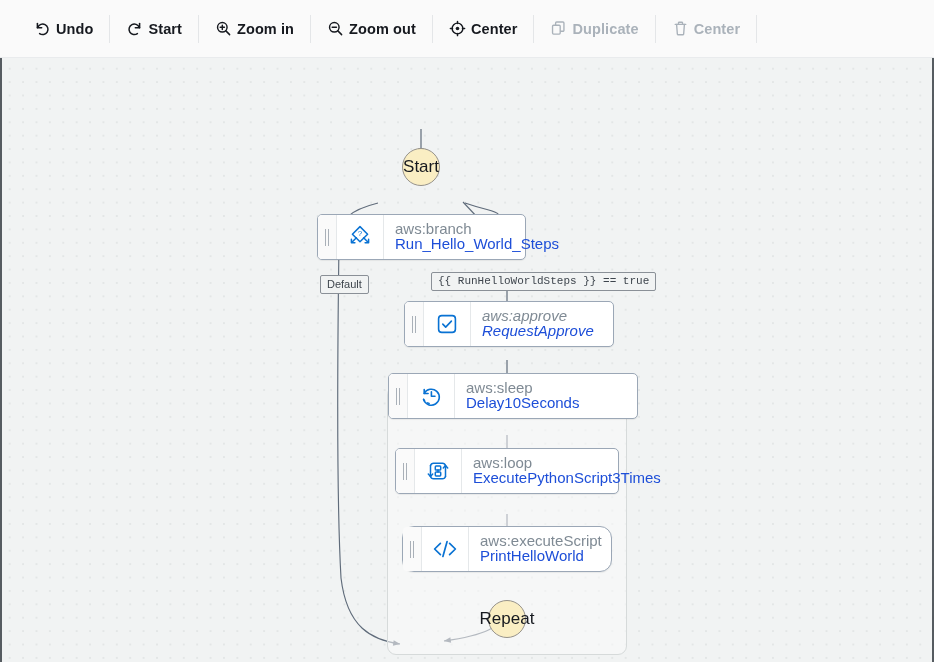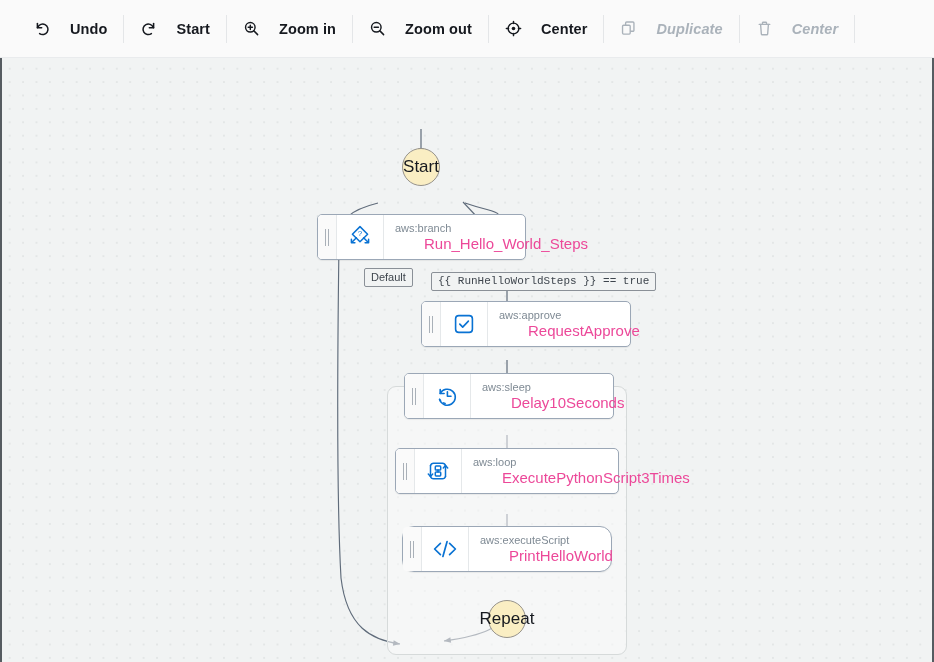--- a/index.html
+++ b/index.html
@@ -25,32 +25,32 @@
     width: 934px; height: 58px;
     background: #fafafa;
     border-bottom: 1px solid #e9ebed;
     display: flex;
     align-items: center;
     padding-left: 18px;
   }
   .tb-btn {
     display: flex;
     align-items: center;
-    gap: 19px;
+    gap: 5px;
     height: 34px;
     padding: 0 16px;
     color: #16191f;
     font-size: 14.5px;
     font-weight: bold;
     letter-spacing: 0.1px;
     cursor: pointer;
     white-space: nowrap;
     user-select: none;
   }
-  .tb-btn.disabled { color: #aab2ba; cursor: default; font-style: italic; }
+  .tb-btn.disabled { color: #aab2ba; cursor: default; }
   .tb-sep {
     width: 1px; height: 28px;
     background: #e4e6e8;
   }
   .tb-ico { width: 17px; height: 17px; display:block; flex: 0 0 17px;}
 
   
   #canvas {
     position: absolute;
     left: 0; top: 58px;
@@ -136,31 +136,30 @@
   }
   .node .ico-cell svg { display: block; }
   .node .txt {
     flex: 1;
     display: flex; flex-direction: column;
     justify-content: center;
     padding: 0 12px 0 11px;
     min-width: 0;
   }
   .node .t-type {
-    font-size: 11px;
+    font-size: 15px;
     color: #7f8a94;
     line-height: 13px;
     white-space: nowrap;
   }
   .node .t-name {
     font-size: 15px;
-    color: #ec4899;
+    color: #1d4ed8;
     line-height: 18px;
     white-space: nowrap;
-    margin-left: 29px;
   }
 
   
   .edge-label {
     position: absolute;
     background: #f1f3f3;
     border: 1px solid #8a9097;
     border-radius: 2px;
     font-size: 11px;
     color: #3e454d;
@@ -302,21 +301,21 @@
     <div class="loop-container" style="left:387px; top:328px; width:240px; height:269px;"></div>
 
     <div class="term" style="left:402px; top:90px;">
       <span>Start</span>
     </div>
 
     <div class="term" style="left:488px; top:542px;">
       <span>Repeat</span>
     </div>
 
-    <div class="edge-label" style="left:320px; top:210px;margin-left:44px;">
+    <div class="edge-label" style="left:320px; top:217px;">
       <span>Default</span>
     </div>
     <div class="edge-label" style="left:431px; top:214px;font-family:Liberation Mono, monospace;">
       <span>{{ RunHelloWorldSteps }} == true</span>
     </div>
 
     <div class="node" style="left:317px; top:156px; width:209px;">
       <div class="grip">
           <i></i>
           <i></i>
@@ -328,38 +327,38 @@
           <path d="M9.4 13.8 L4.4 18.8 M4.4 18.8 L4.4 15.3 M4.4 18.8 L7.9 18.8"></path>
           <path d="M16.6 13.8 L21.6 18.8 M21.6 18.8 L21.6 15.3 M21.6 18.8 L18.1 18.8"></path>
         </svg>
       </div>
       <div class="txt">
         <span class="t-type">aws:branch</span>
         <span class="t-name">Run_Hello_World_Steps</span>
       </div>
     </div>
 
-    <div class="node" style="left:421px; top:243px; width:210px;">
+    <div class="node" style="left:404px; top:243px; width:210px;font-style:italic;">
       <div class="grip">
           <i></i>
           <i></i>
         </div>
       <div class="ico-cell">
         <svg width="26" height="26" viewBox="0 0 26 26" fill="none" stroke="#0972d3" stroke-width="1.6" stroke-linecap="round" stroke-linejoin="round">
           <rect x="4.6" y="4.6" width="16.8" height="16.8" rx="3.2"></rect>
           <path d="M8.8 13.1 L11.7 16.1 L17.4 10.1"></path>
         </svg>
       </div>
       <div class="txt">
         <span class="t-type">aws:approve</span>
         <span class="t-name">RequestApprove</span>
       </div>
     </div>
 
-    <div class="node" style="left:404px; top:315px; width:210px;">
+    <div class="node" style="left:388px; top:315px; width:250px;">
       <div class="grip">
           <i></i>
           <i></i>
         </div>
       <div class="ico-cell">
         <svg width="26" height="26" viewBox="0 0 26 26" fill="none" stroke="#0972d3" stroke-width="1.6" stroke-linecap="round" stroke-linejoin="round">
           <path d="M6.2 10.5 A8 8 0 1 1 5.6 16.4" stroke-dasharray="0 0"></path>
           <path d="M5.6 16.4 A8 8 0 0 0 7.2 18.6" stroke-dasharray="1.6 2.2"></path>
           <path d="M9.6 19.9 A8 8 0 0 0 12 20.7" stroke-dasharray="1.6 2.2"></path>
           <path d="M6.2 10.5 L6.2 6.6 M6.2 10.5 L10.1 10.5"></path>

